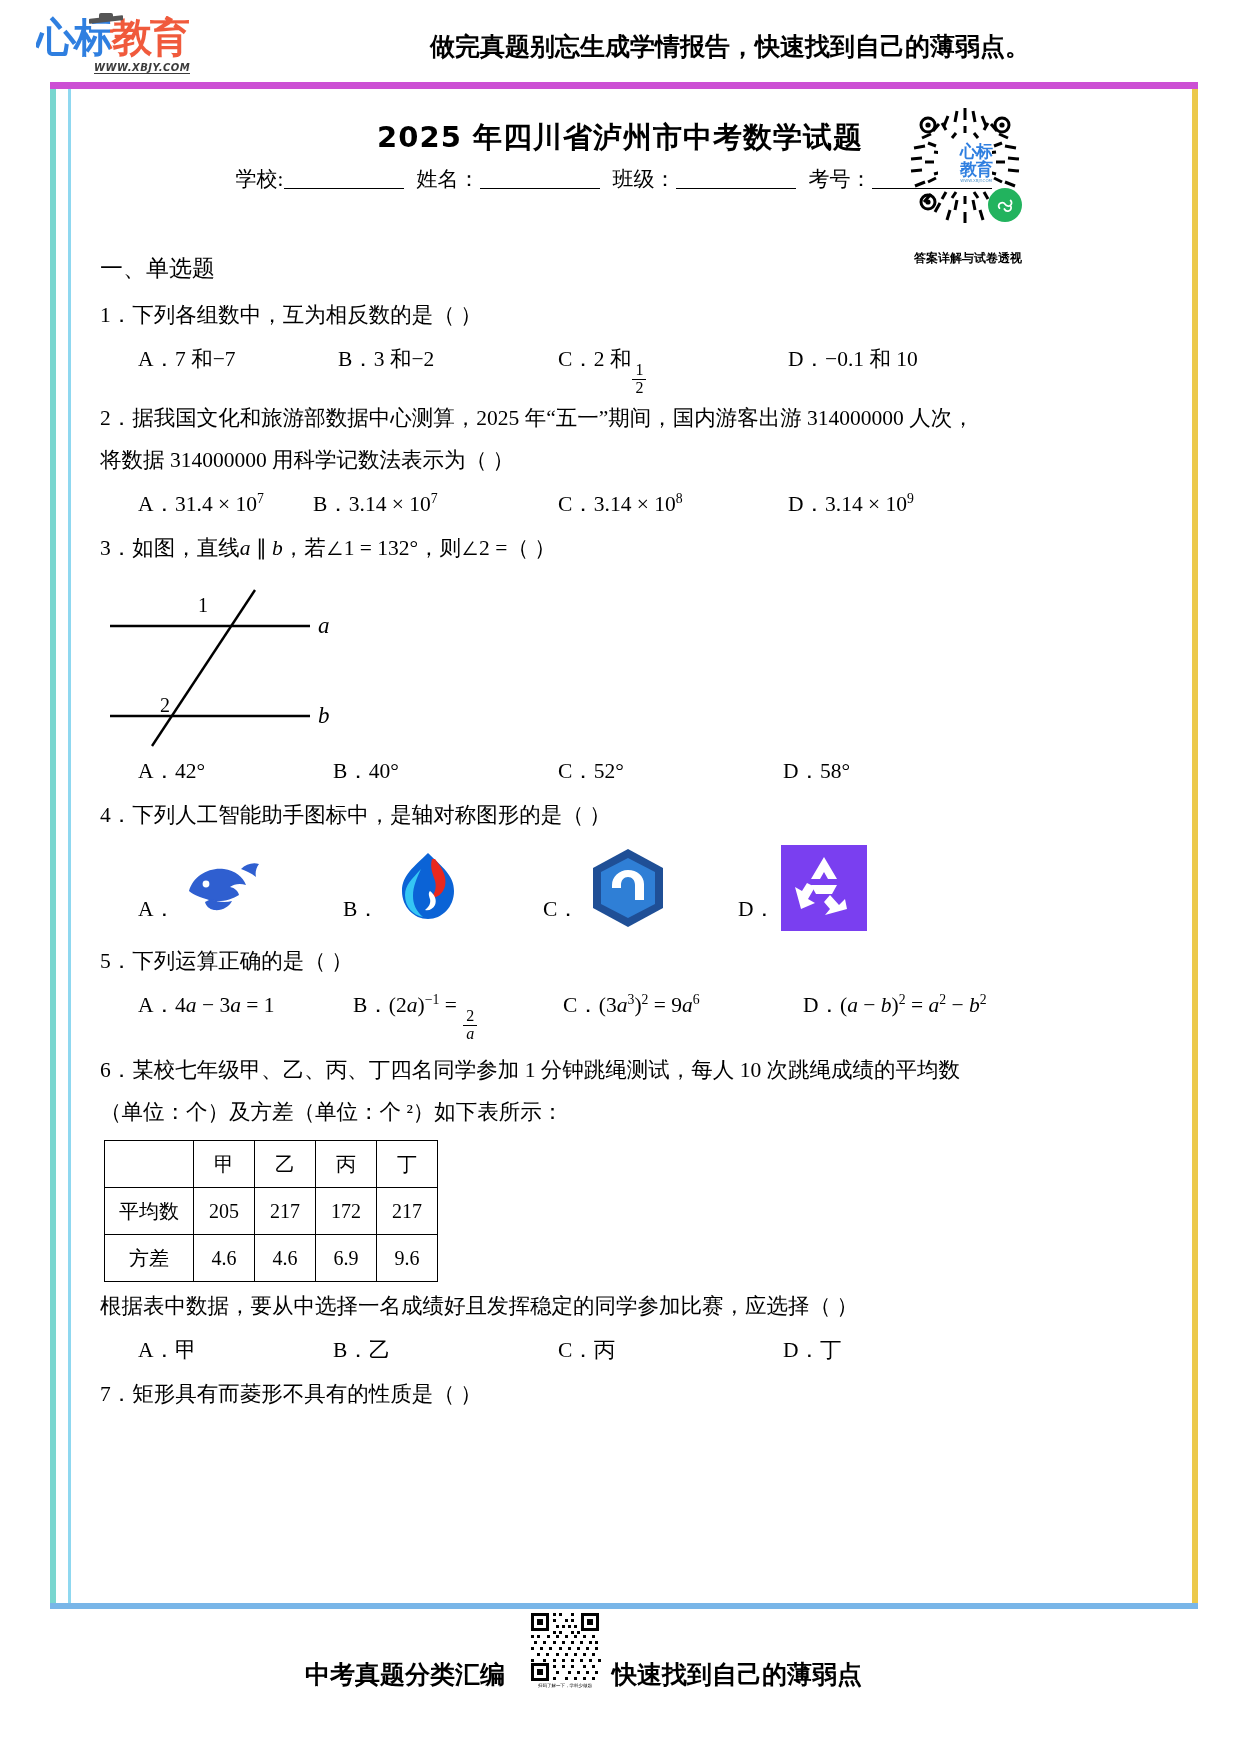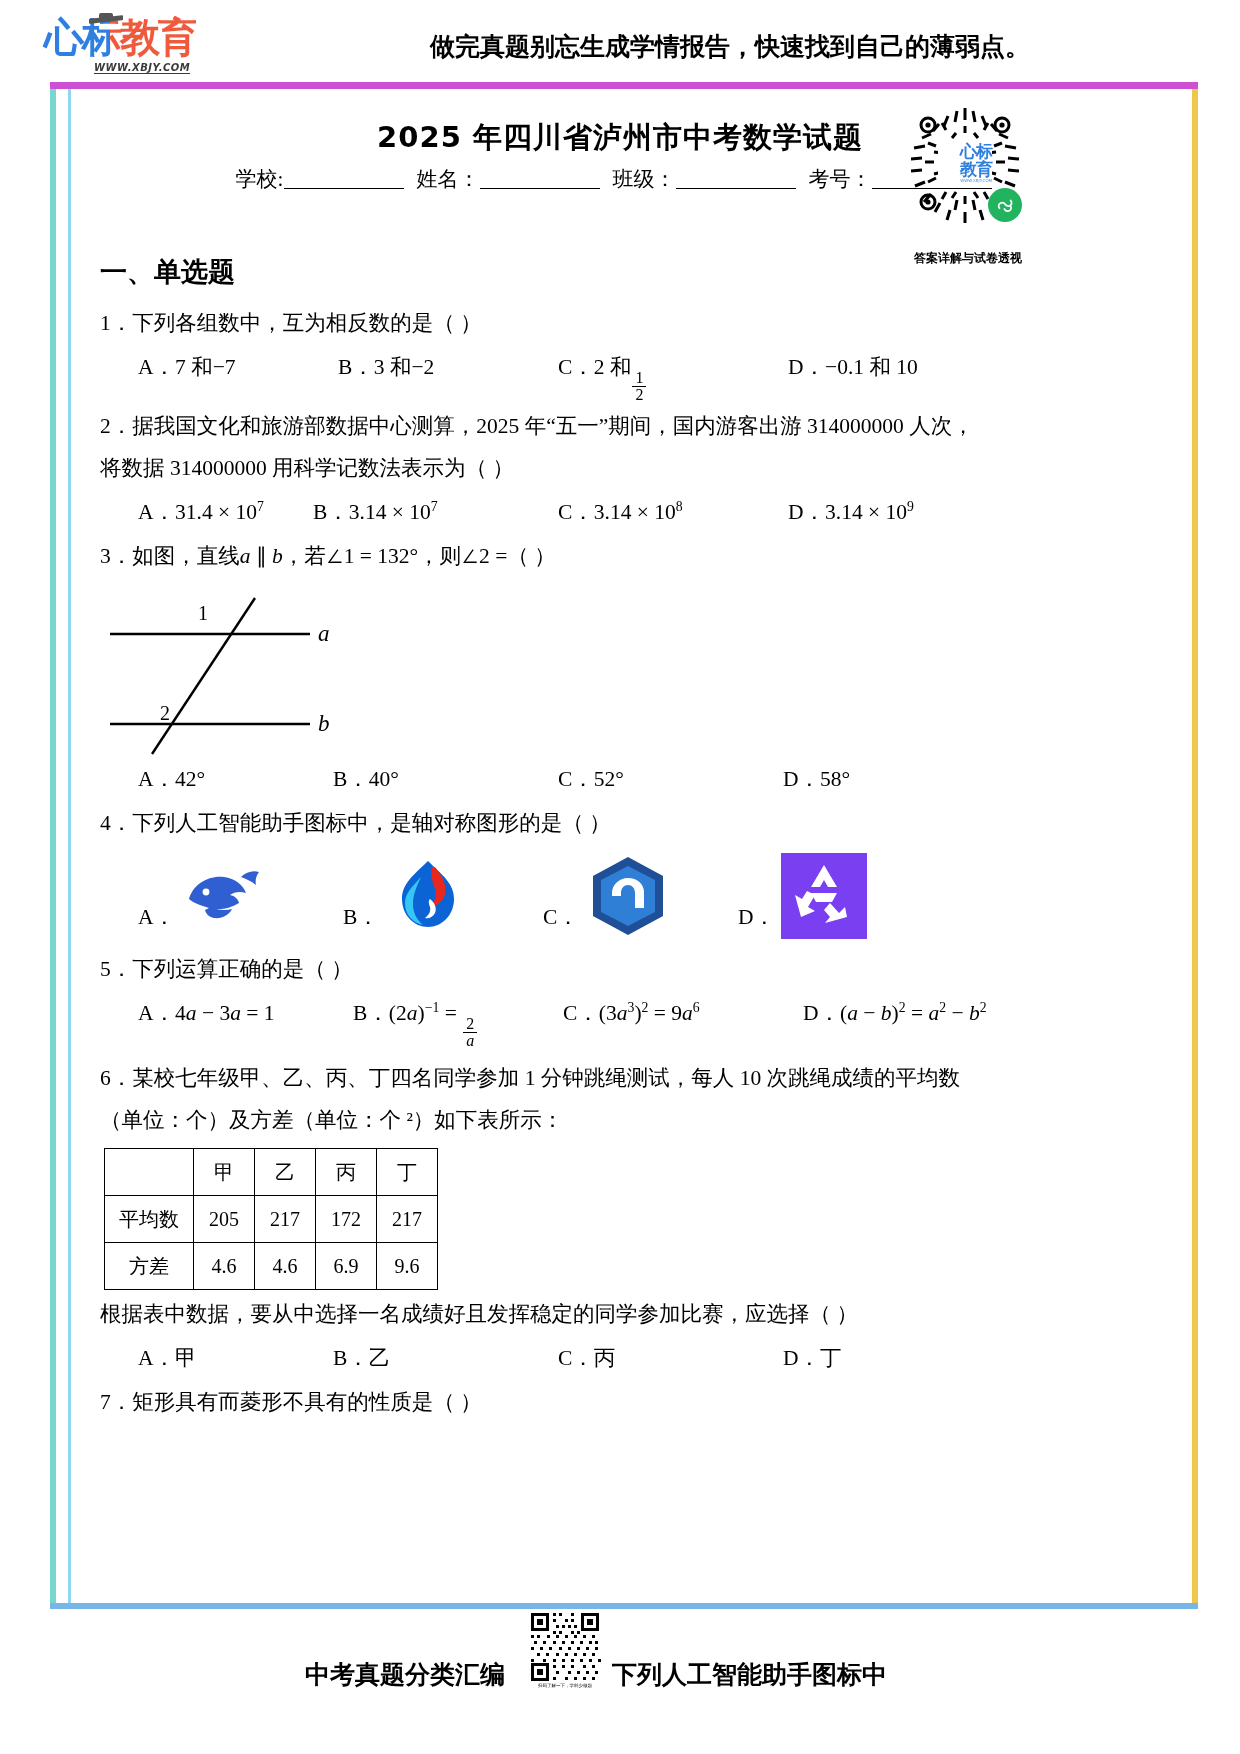--- a/index.html
+++ b/index.html
@@ -18,21 +18,20 @@
   .brand-logo{
     position:absolute;left:36px;top:16px;width:160px;height:58px;
   }
   .brand-logo .cn{
     font-family:"DejaVu Sans", sans-serif;
     font-weight:bold;font-size:40px;line-height:42px;
     letter-spacing:-2px;
     background:linear-gradient(90deg,#2f7fe0 0%,#2f7fe0 46%,#f05a3c 46%,#f05a3c 100%);
     -webkit-background-clip:text;background-clip:text;color:transparent;
     white-space:nowrap;
-    text-align:right;
   }
   .brand-logo .cap{
     position:absolute;left:53px;top:-4px;width:34px;height:16px;
   }
   .brand-logo .cap:before{
     content:"";position:absolute;left:0;top:5px;width:34px;height:5px;
     background:#555;transform:skewY(-6deg);border-radius:1px;
   }
   .brand-logo .cap:after{
     content:"";position:absolute;left:10px;top:1px;width:14px;height:7px;
@@ -113,21 +112,21 @@
     position:absolute;left:888px;top:250px;width:160px;text-align:center;
     font-family:"DejaVu Sans", sans-serif;font-size:12px;font-weight:bold;color:#000;
   }
   
   .content{
     position:absolute;left:100px;top:246px;width:960px;
     font-size:21.5px;line-height:1.95;
   }
   .sec-head{
     font-family:"DejaVu Sans", sans-serif;
-    font-weight:bold;font-size:27px;margin-bottom:4px;
+    font-weight:normal;font-size:23px;margin-bottom:4px;
   }
   .q{margin:2px 0 0 0;}
   .q-text{text-indent:0;}
   .opts{
     display:flex;margin-top:2px;padding-left:38px;
   }
   .opts .op{white-space:nowrap;}
   .mi{font-family:"Liberation Serif", serif;font-style:italic;}
   .frac{
     display:inline-flex;flex-direction:column;align-items:center;
@@ -533,14 +532,14 @@
         <rect x="59" y="62" width="3" height="3"></rect>
         <rect x="68" y="62" width="3" height="3"></rect>
       <rect x="26" y="68" width="3" height="3"></rect>
         <rect x="38" y="68" width="3" height="3"></rect>
         <rect x="47" y="68" width="3" height="3"></rect>
         <rect x="56" y="68" width="3" height="3"></rect>
         <rect x="65" y="68" width="3" height="3"></rect>
     </g>
   </svg>
   <div class="fq-cap">扫码了解一下，学科少做题</div>
-  <div class="footer-right">下列人工智能助手图标中</div>
+  <div class="footer-right">快速找到自己的薄弱点</div>
 </div>
 
 </body></html>

